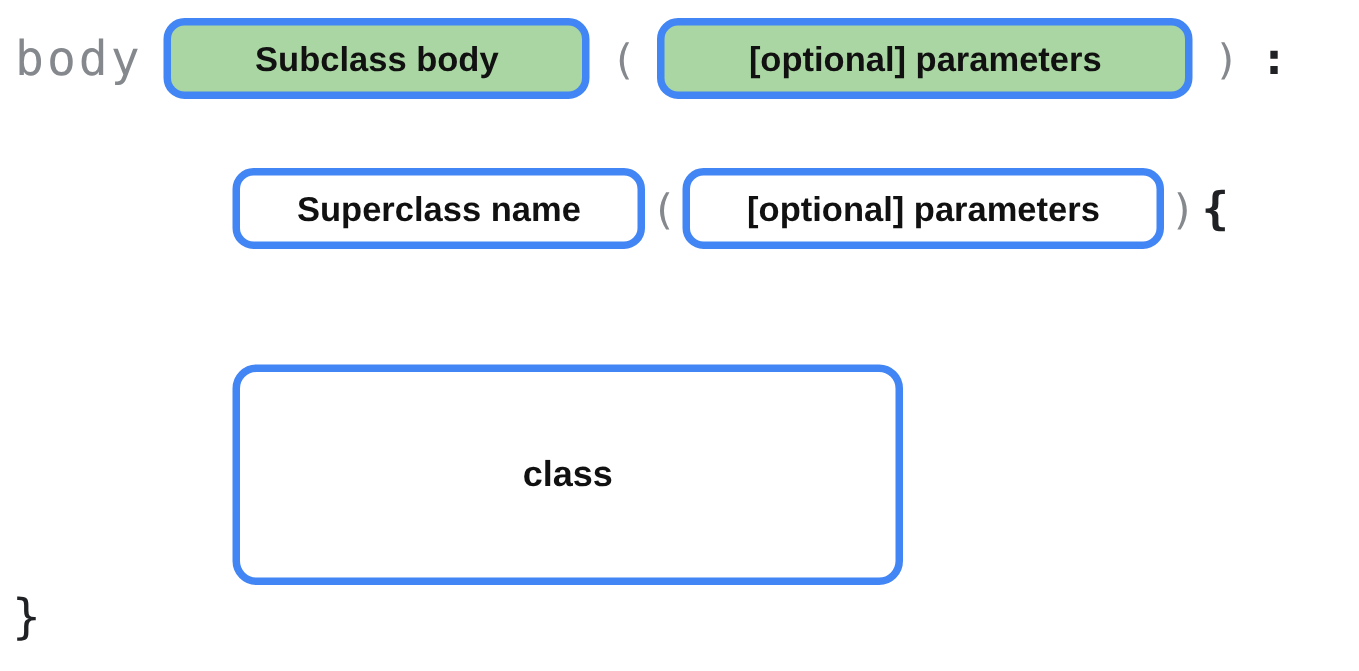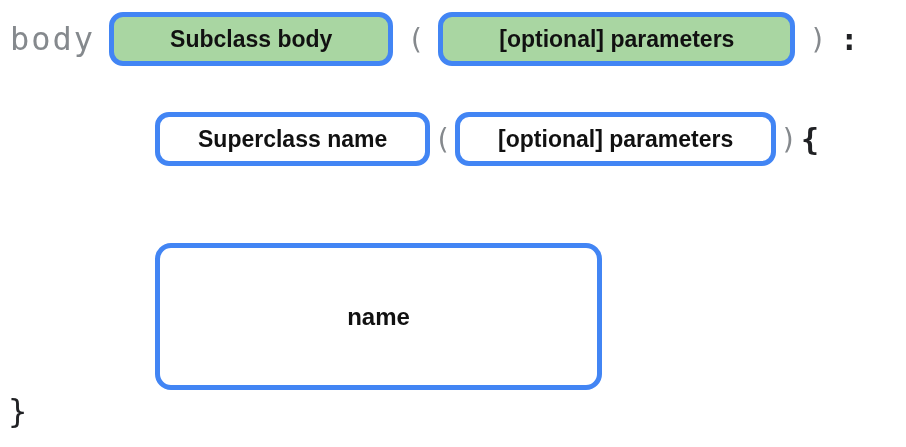--- a/index.html
+++ b/index.html
@@ -110,18 +110,18 @@
     </span>
     <span class="paren">(</span>
     <span class="box pad-medium">
       <span>[optional] parameters</span>
     </span>
     <span class="paren">)</span>
     <span class="punct">{</span>
   </div>
 
   <div class="body-box">
-    <span>name</span>
+    <span>class</span>
   </div>
 
   <div class="close-brace">}</div>
 
 </div>
 
 </body></html>

